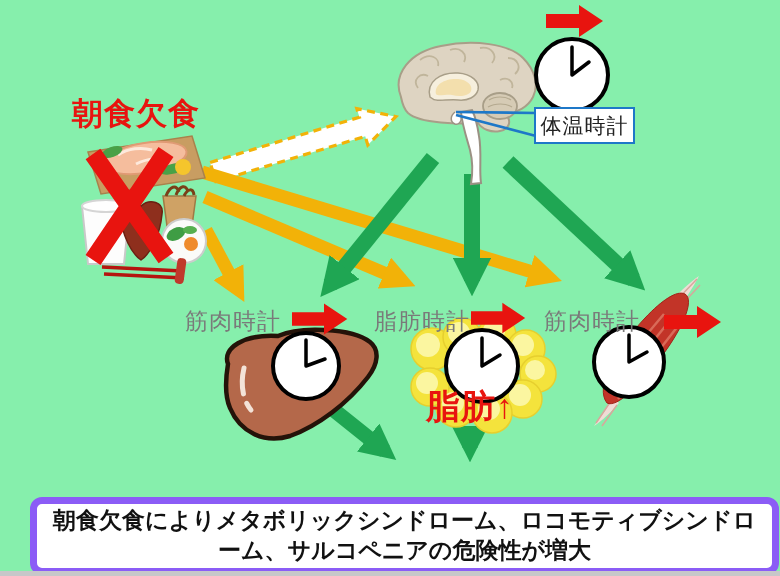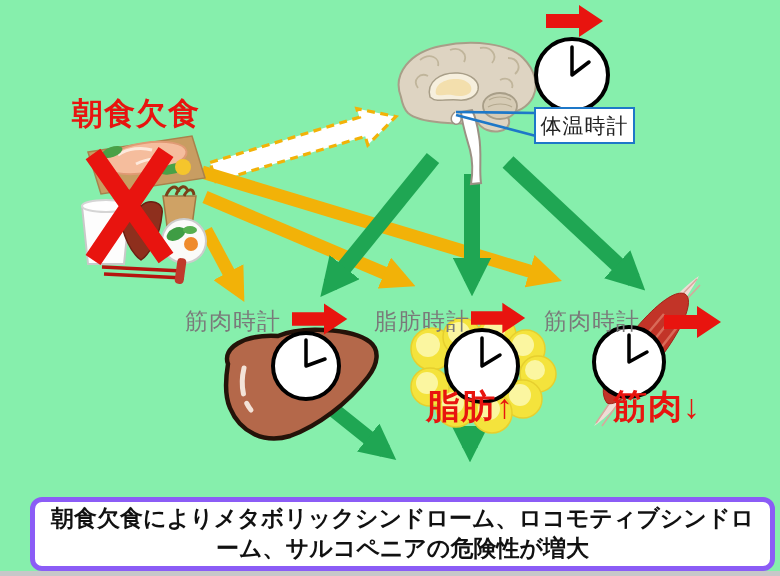--- a/index.html
+++ b/index.html
@@ -20,21 +20,21 @@
   }
   .outcome-text{
     left:418px;top:448px;font-size:37px;font-weight:bold;color:#e8140f;letter-spacing:1px;
   }
   .callout-box{
     left:534px;top:107px;width:97px;height:33px;border:2.5px solid #1e78c8;background:#fff;
     display:flex;align-items:center;justify-content:center;
     font-size:21px;color:#222;font-weight:500;letter-spacing:1px;
   }
   .conclusion-box{
-    left:30px;top:497px;width:711px;height:64px;border:5px solid #8b5cf6;border-radius:12px;
+    left:30px;top:497px;width:711px;height:64px;border:7px solid #8b5cf6;border-radius:12px;
     background:#fff;display:flex;align-items:center;justify-content:center;text-align:center;
     font-size:23px;font-weight:bold;color:#111;line-height:1.3;padding:0 12px;box-sizing:content-box;
   }
   .bottom-strip{left:0;top:571px;width:780px;height:5px;background:#c7c7c9;}
 </style>
 </head>
 <body>
 
 <div id="stage">
 
@@ -182,21 +182,20 @@
 
   <div class="abs callout-box">
     <span>体温時計</span>
   </div>
 
   <div class="abs clock-label" style="left:185px;top:306px;">筋肉時計</div>
   <div class="abs clock-label" style="left:544px;top:306px;">筋肉時計</div>
   <div class="abs clock-label" style="left:374px;top:306px;">脂肪時計</div>
 
   <div class="abs effect-text" style="left:426px;top:384px;">脂肪↑</div>
-  <div class="abs effect-text" style="left:613px;top:384px;">筋肉↓</div>
 
 
   <div class="abs conclusion-box">
     <span>朝食欠食によりメタボリックシンドローム、ロコモティブシンドローム、サルコペニアの危険性が増大</span>
   </div>
 
   <div class="abs bottom-strip"></div>
 </div>
 
 </body></html>

